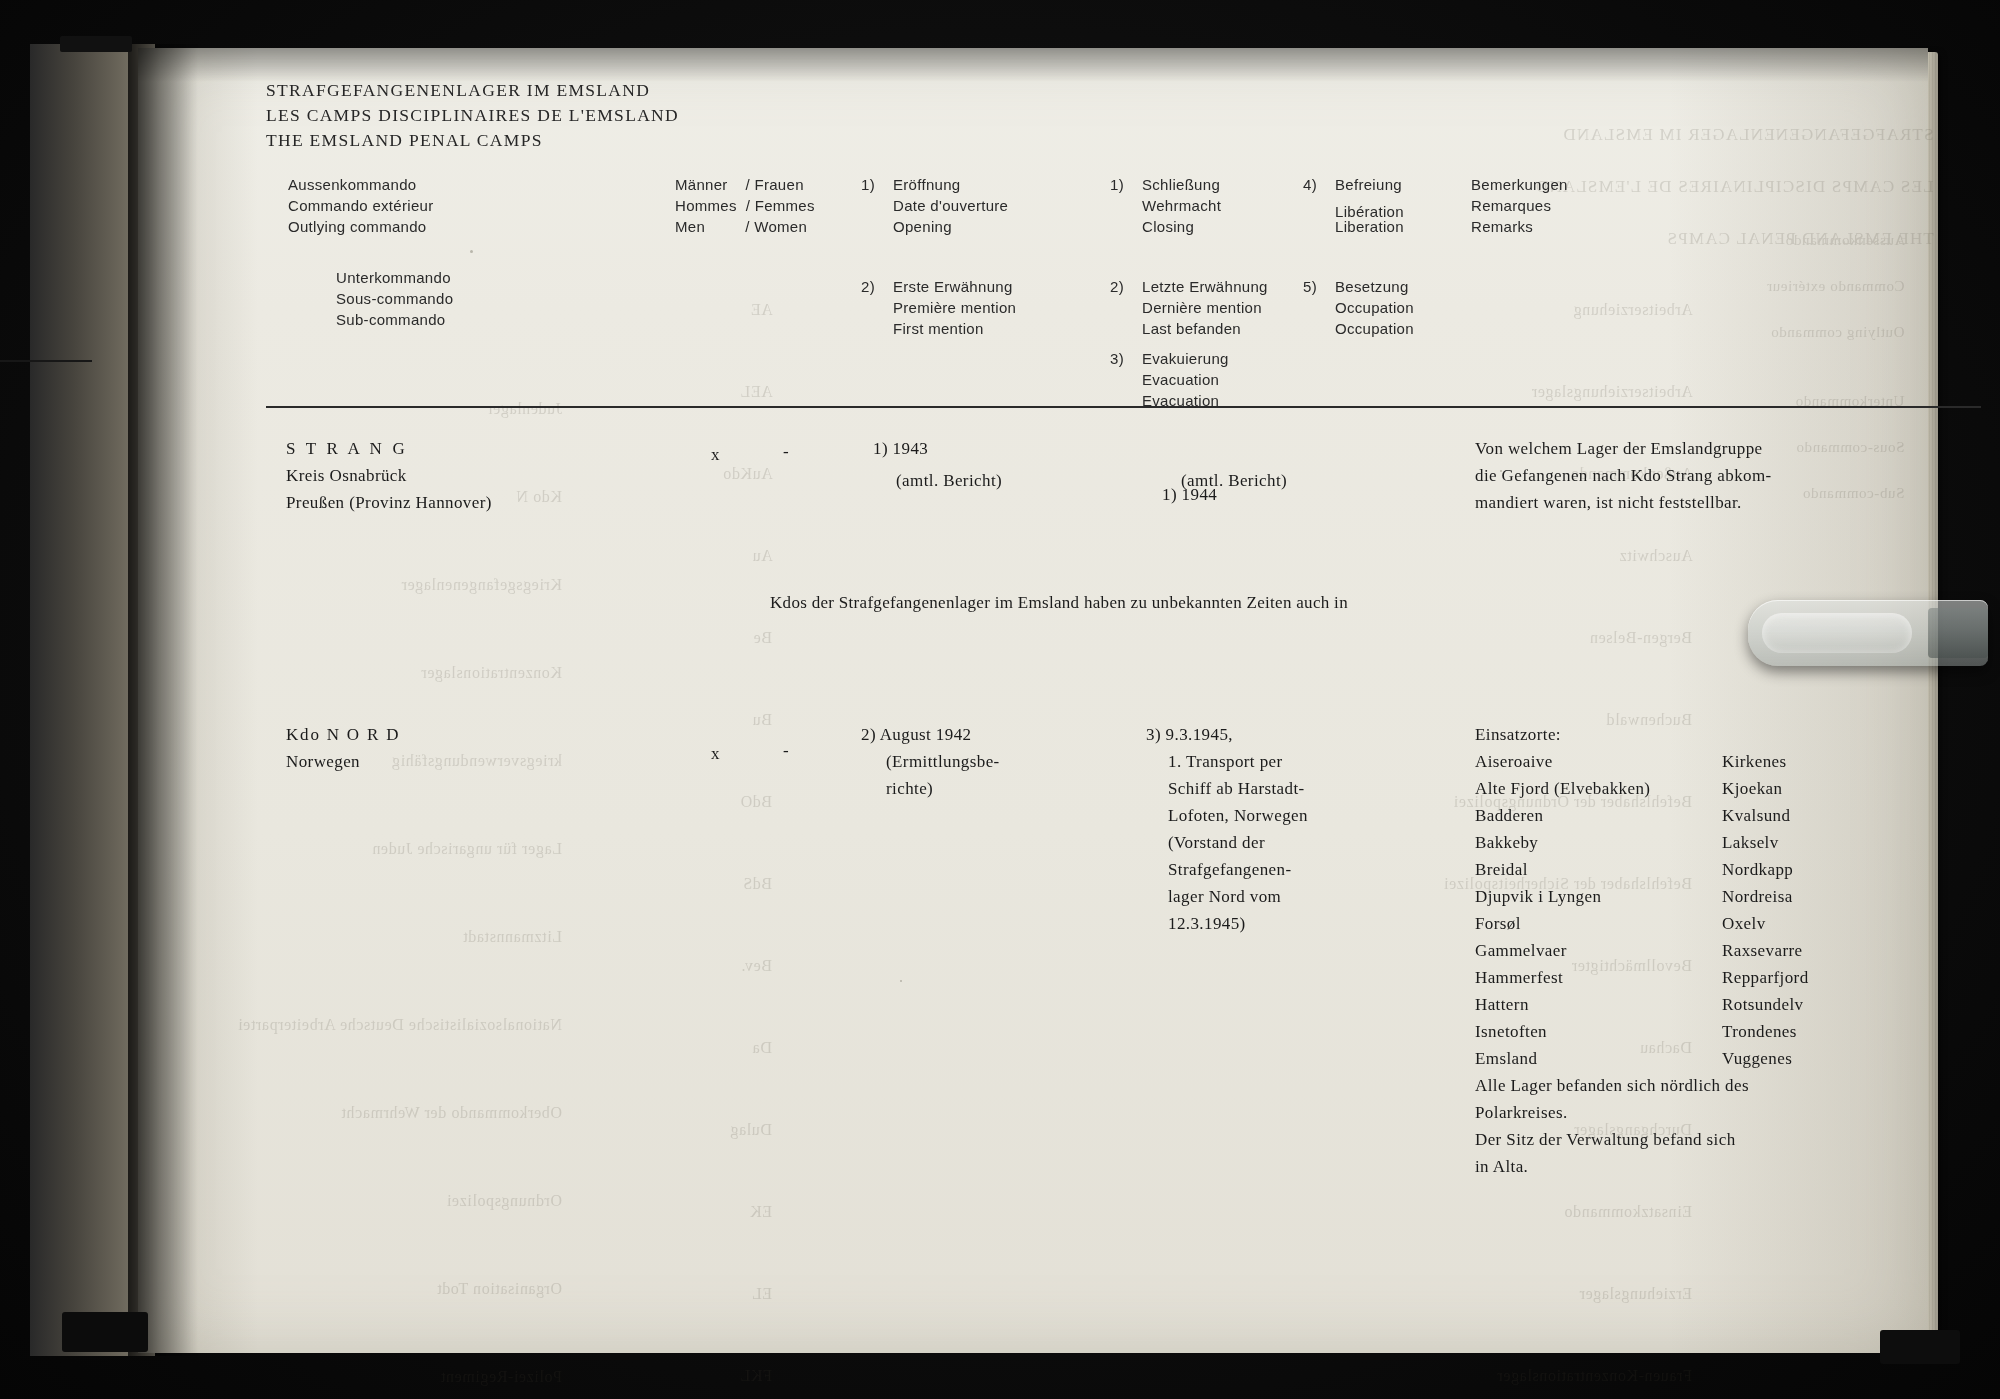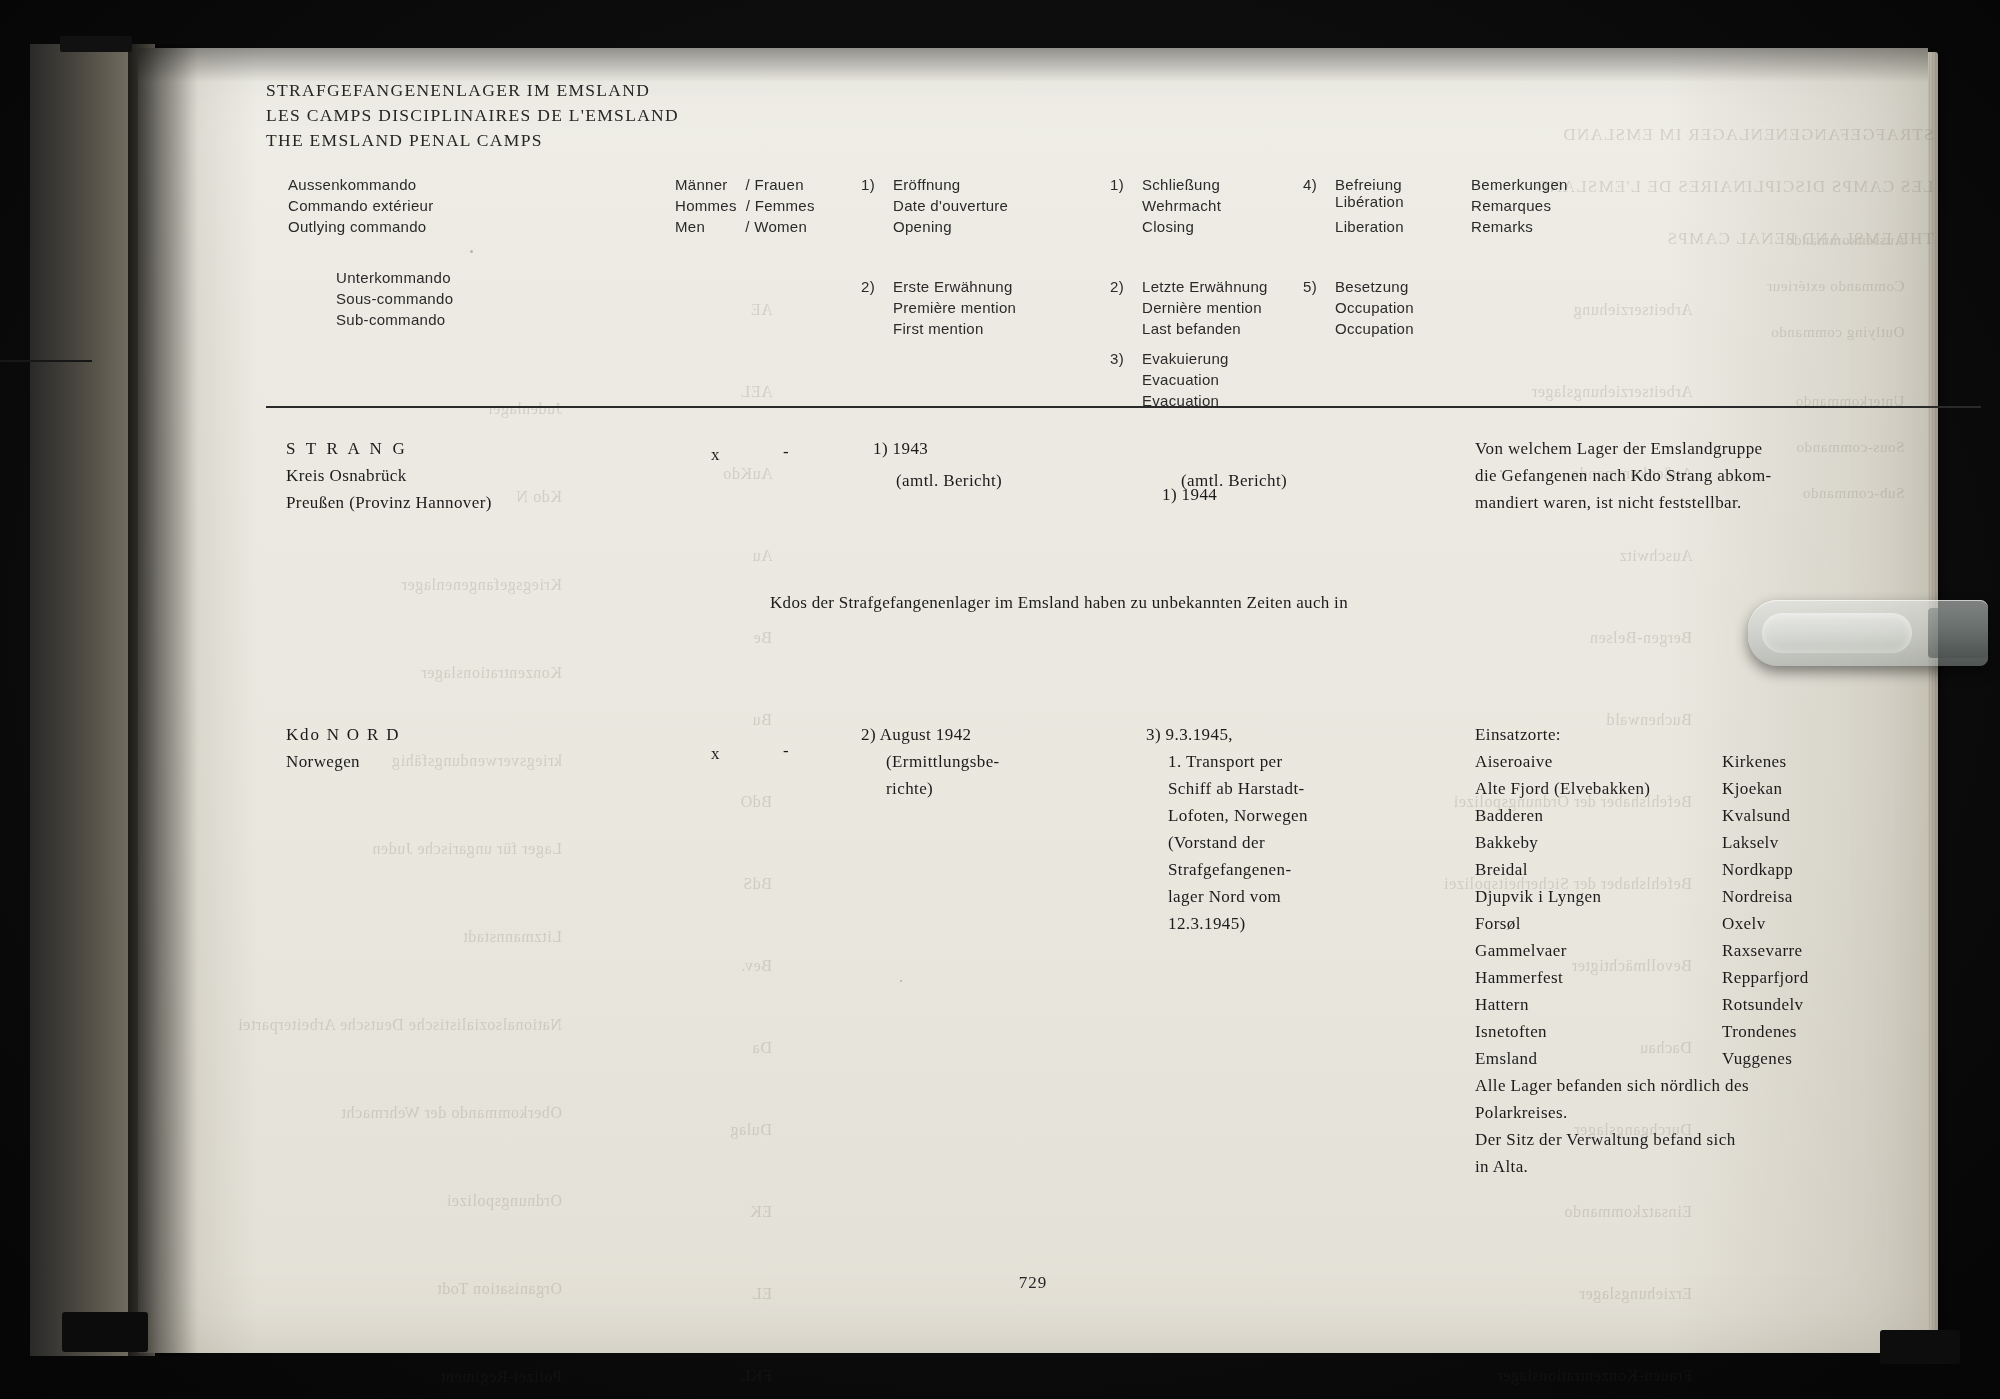--- a/index.html
+++ b/index.html
@@ -392,21 +392,21 @@
           <div class="lg" style="left:1004px; top:249px;"><span>Dernière mention</span></div>
           <div class="lg" style="left:1004px; top:270px;"><span>Last befanden</span></div>
 
           <div class="lg" style="left:972px; top:300px;"><span>3)</span></div>
           <div class="lg" style="left:1004px; top:300px;"><span>Evakuierung</span></div>
           <div class="lg" style="left:1004px; top:321px;"><span>Evacuation</span></div>
           <div class="lg" style="left:1004px; top:342px;"><span>Evacuation</span></div>
 
           <div class="lg" style="left:1165px; top:126px;"><span>4)</span></div>
           <div class="lg" style="left:1197px; top:126px;"><span>Befreiung</span></div>
-          <div class="lg" style="left:1197px; top:143px;"><span>Libération</span></div>
+          <div class="lg" style="left:1197px; top:153px;"><span>Libération</span></div>
           <div class="lg" style="left:1197px; top:168px;"><span>Liberation</span></div>
 
           <div class="lg" style="left:1165px; top:228px;"><span>5)</span></div>
           <div class="lg" style="left:1197px; top:228px;"><span>Besetzung</span></div>
           <div class="lg" style="left:1197px; top:249px;"><span>Occupation</span></div>
           <div class="lg" style="left:1197px; top:270px;"><span>Occupation</span></div>
 
           <div class="lg" style="left:1333px; top:126px;"><span>Bemerkungen</span></div>
           <div class="lg" style="left:1333px; top:147px;"><span>Remarques</span></div>
           <div class="lg" style="left:1333px; top:168px;"><span>Remarks</span></div>
@@ -478,21 +478,20 @@
         <div class="entry" style="left:1584px; top:916px;">Repparfjord</div>
         <div class="entry" style="left:1584px; top:943px;">Rotsundelv</div>
         <div class="entry" style="left:1584px; top:970px;">Trondenes</div>
         <div class="entry" style="left:1584px; top:997px;">Vuggenes</div>
 
         <div class="entry" style="left:1337px; top:1024px;">Alle Lager befanden sich nördlich des</div>
         <div class="entry" style="left:1337px; top:1051px;">Polarkreises.</div>
         <div class="entry" style="left:1337px; top:1078px;">Der Sitz der Verwaltung befand sich</div>
         <div class="entry" style="left:1337px; top:1105px;">in Alta.</div>
 
-        <div class="folio" style="top:1225px;">729</div>
       </div>
     </div>
 
     <div class="top-shade"></div>
     <div class="gutter"></div>
   </div>
 
   <div class="rule-left-stub"></div>
 
   <div class="ruler"></div>

